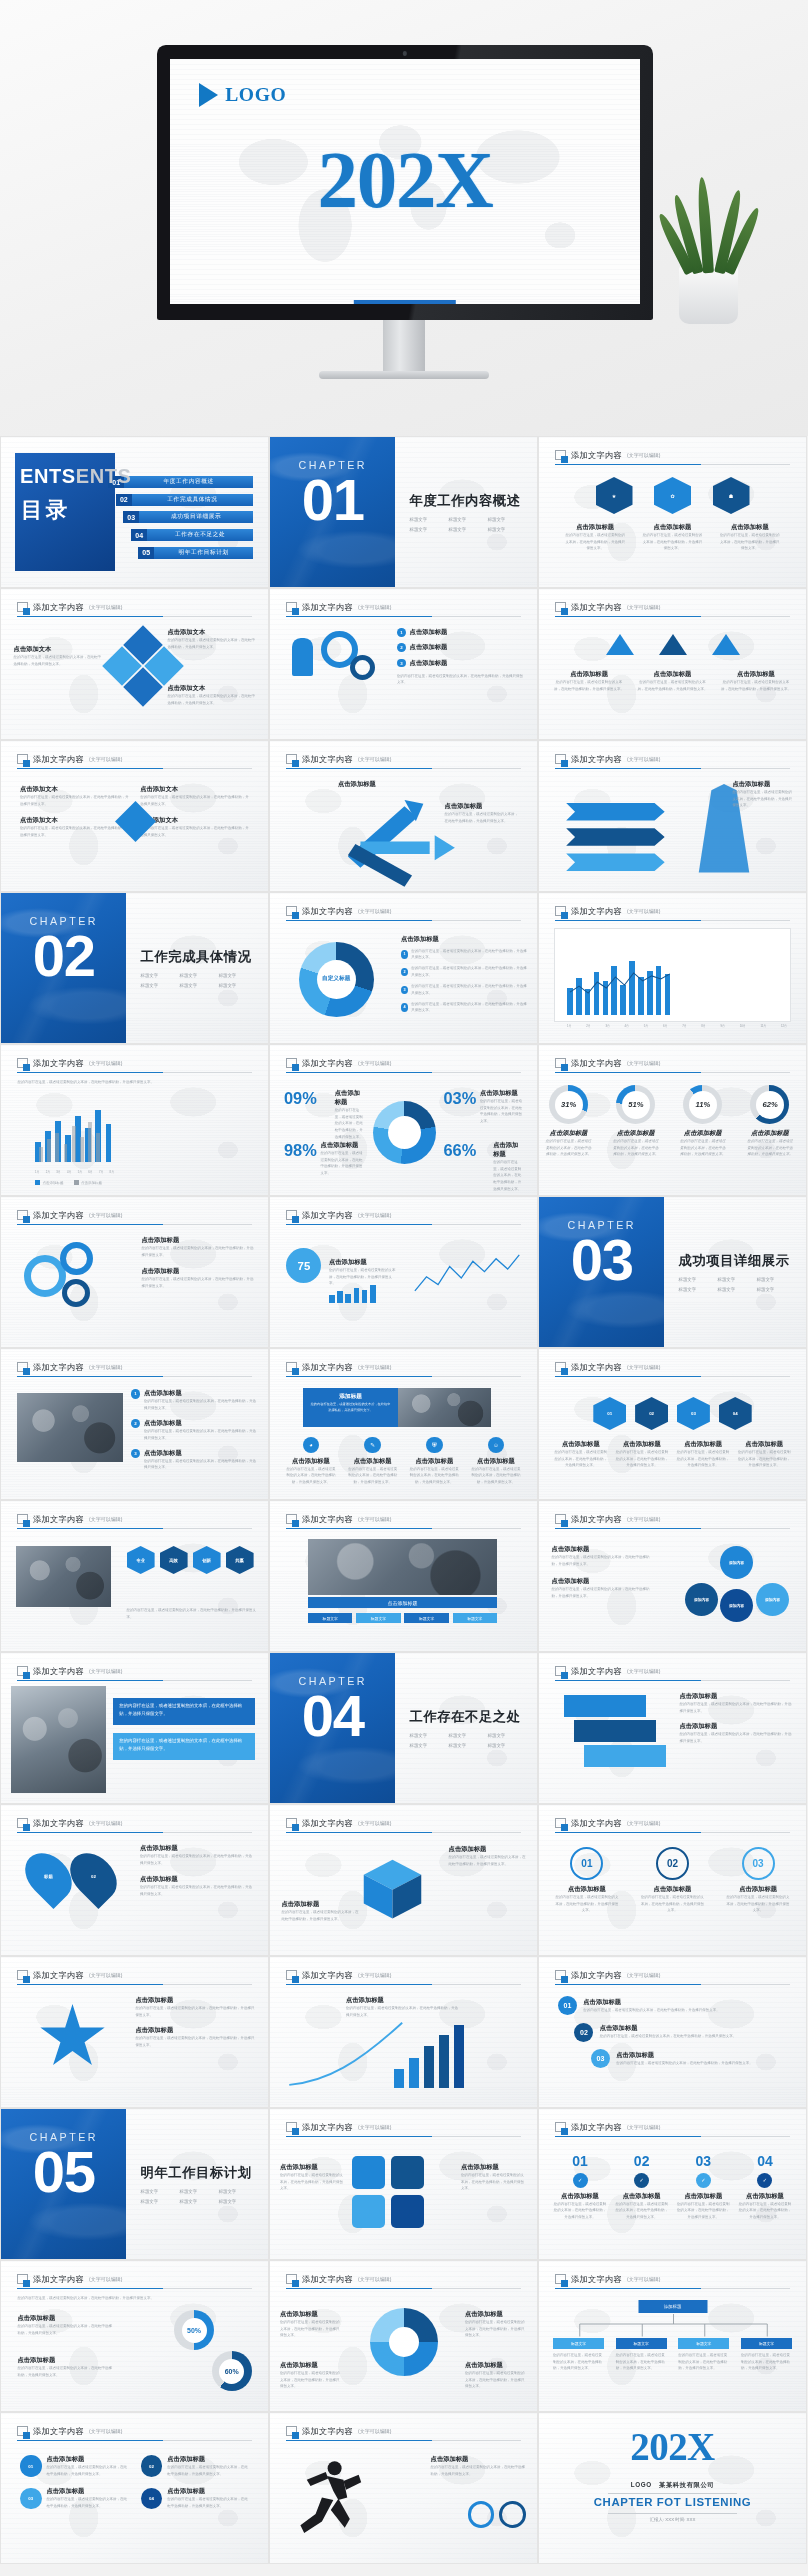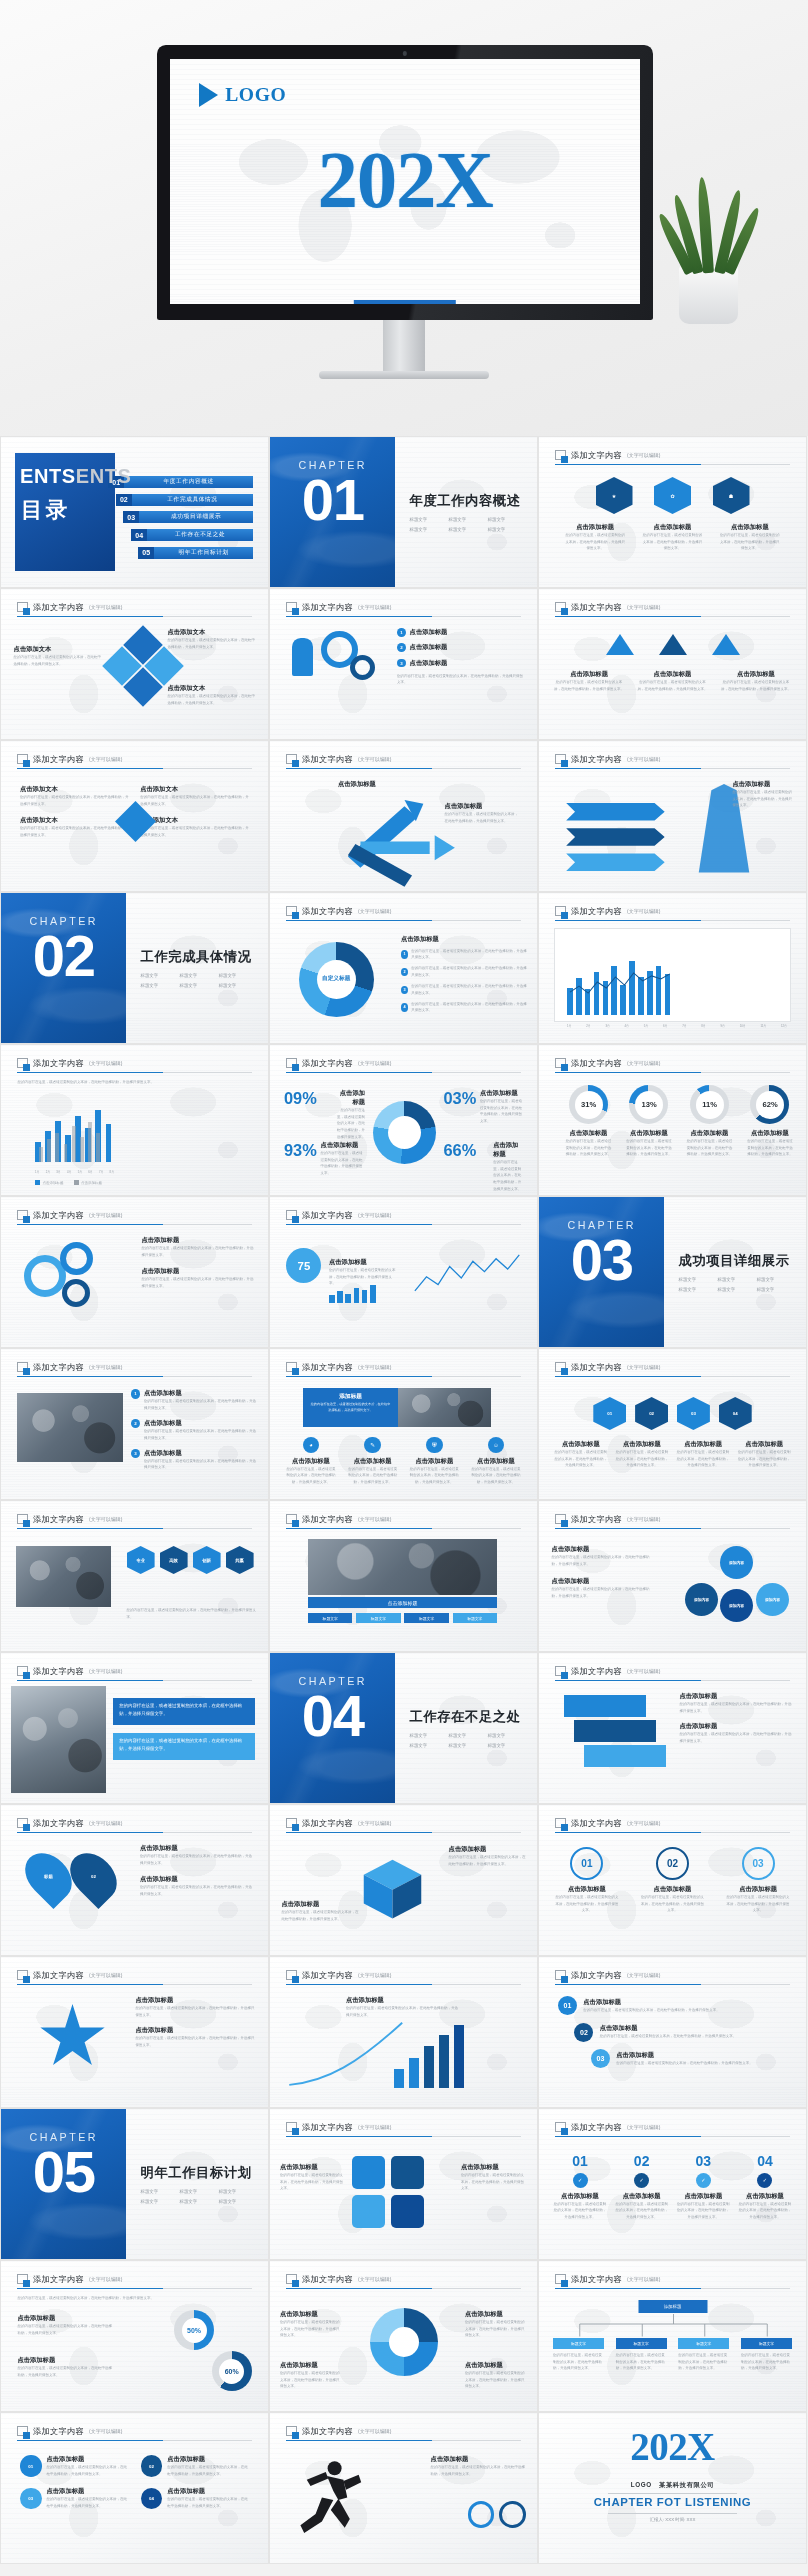--- a/index.html
+++ b/index.html
@@ -640,29 +640,29 @@
           <div class="hsq"></div>
         <div class="htxt">添加文字内容</div>
         <div class="hsub">(文字可以编辑)</div>
         </div>
       <div class="hrule"></div>
     </div>
     <div class="donut" style="position:absolute;left:103px;top:56px;width:63px;height:63px;
          background:conic-gradient(#12548f 0 22%,#1f86d6 22% 52%,#3fa7e8 52% 78%,#8fd0f5 78% 100%);">
       <div style="position:absolute;left:15px;top:15px;width:33px;height:33px;border-radius:50%;background:#fff;"></div>
     </div>
-    <div style="position:absolute;left:14px;top:44px;width:81px;display:flex;gap:18px;text-align:right;">
+    <div style="position:absolute;left:14px;top:44px;width:81px;display:flex;gap:18px;">
       <div class="pct-big">09%</div>
       <div>
           <div class="body-title">点击添加标题</div>
         <div class="body-txt">您的内容打在这里，或者通过复制您的文本后，在此框中选择粘贴，并选择只保留文字。</div>
         </div>
     </div>
     <div style="position:absolute;left:14px;top:96px;width:81px;display:flex;gap:3.8px;">
-      <div class="pct-big">93%</div>
+      <div class="pct-big">98%</div>
       <div>
           <div class="body-title">点击添加标题</div>
         <div class="body-txt">您的内容打在这里，或者通过复制您的文本后，在此框中选择粘贴，并选择只保留文字。</div>
         </div>
     </div>
     <div style="position:absolute;right:12.6px;top:44px;width:81px;display:flex;gap:3.8px;">
       <div class="pct-big">03%</div>
       <div>
           <div class="body-title">点击添加标题</div>
         <div class="body-txt">您的内容打在这里，或者通过复制您的文本后，在此框中选择粘贴，并选择只保留文字。</div>
@@ -681,31 +681,31 @@
     <div class="sbg"></div>
       <div class="smap"></div>
     <div class="shead">
       <div class="shead-row">
           <div class="hsq"></div>
         <div class="htxt">添加文字内容</div>
         <div class="hsub">(文字可以编辑)</div>
         </div>
       <div class="hrule"></div>
     </div>
-    <div style="position:absolute;left:26px;right:12.6px;top:40px;display:flex;justify-content:space-between;">
+    <div style="position:absolute;left:6px;right:12.6px;top:40px;display:flex;justify-content:space-between;font-style:italic;">
       <div style="width:47px;text-align:center;">
         <div class="donut" style="width:39px;height:39px;margin:0 auto;background:conic-gradient(#1f86d6 0 31%,#d9dde1 31% 100%);position:relative;">
           <div style="position:absolute;left:5.7px;top:5.7px;width:28px;height:28px;border-radius:50%;background:#fff;display:flex;align-items:center;justify-content:center;font-size:7.6px;font-weight:bold;color:#2b3136;">31%</div>
           </div>
         <div class="body-title" style="margin-top:5px;">点击添加标题</div>
         <div class="body-txt">您的内容打在这里，或者通过复制您的文本后，在此框中选择粘贴，并选择只保留文字。</div>
         </div>
       <div style="width:47px;text-align:center;">
         <div class="donut" style="width:39px;height:39px;margin:0 auto;background:conic-gradient(#d9dde1 0 76%,#1f86d6 76% 100%);position:relative;">
-          <div style="position:absolute;left:5.7px;top:5.7px;width:28px;height:28px;border-radius:50%;background:#fff;display:flex;align-items:center;justify-content:center;font-size:7.6px;font-weight:bold;color:#2b3136;">13%</div>
+          <div style="position:absolute;left:5.7px;top:5.7px;width:28px;height:28px;border-radius:50%;background:#fff;display:flex;align-items:center;justify-content:center;font-size:7.6px;font-weight:bold;color:#2b3136;">51%</div>
           </div>
         <div class="body-title" style="margin-top:5px;">点击添加标题</div>
         <div class="body-txt">您的内容打在这里，或者通过复制您的文本后，在此框中选择粘贴，并选择只保留文字。</div>
         </div>
       <div style="width:47px;text-align:center;">
         <div class="donut" style="width:39px;height:39px;margin:0 auto;background:conic-gradient(#d9dde1 0 89%,#1f86d6 89% 100%);position:relative;">
           <div style="position:absolute;left:5.7px;top:5.7px;width:28px;height:28px;border-radius:50%;background:#fff;display:flex;align-items:center;justify-content:center;font-size:7.6px;font-weight:bold;color:#2b3136;">11%</div>
           </div>
         <div class="body-title" style="margin-top:5px;">点击添加标题</div>
         <div class="body-txt">您的内容打在这里，或者通过复制您的文本后，在此框中选择粘贴，并选择只保留文字。</div>

